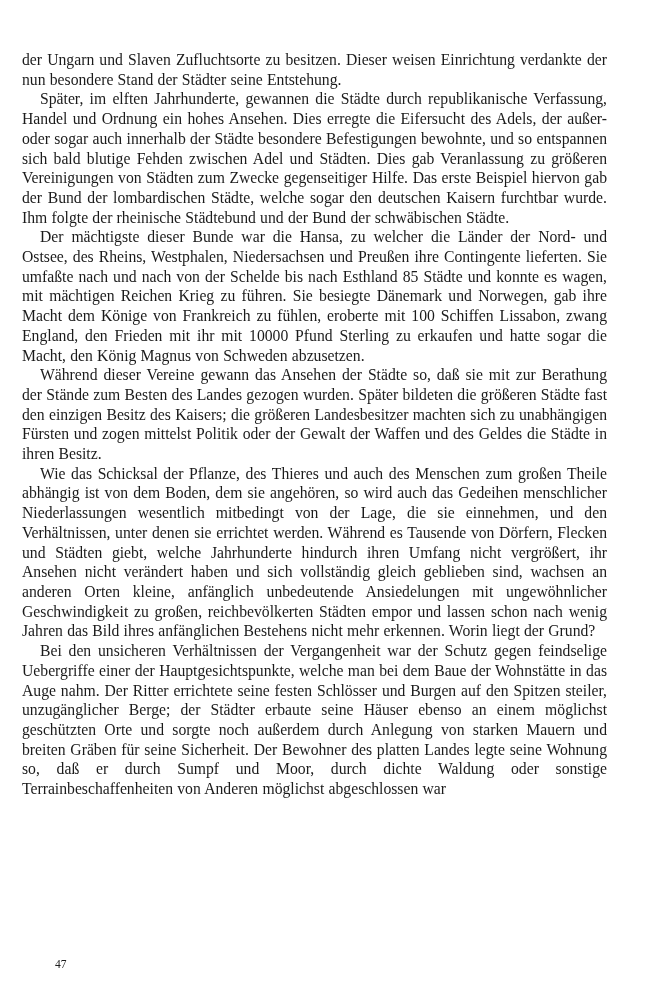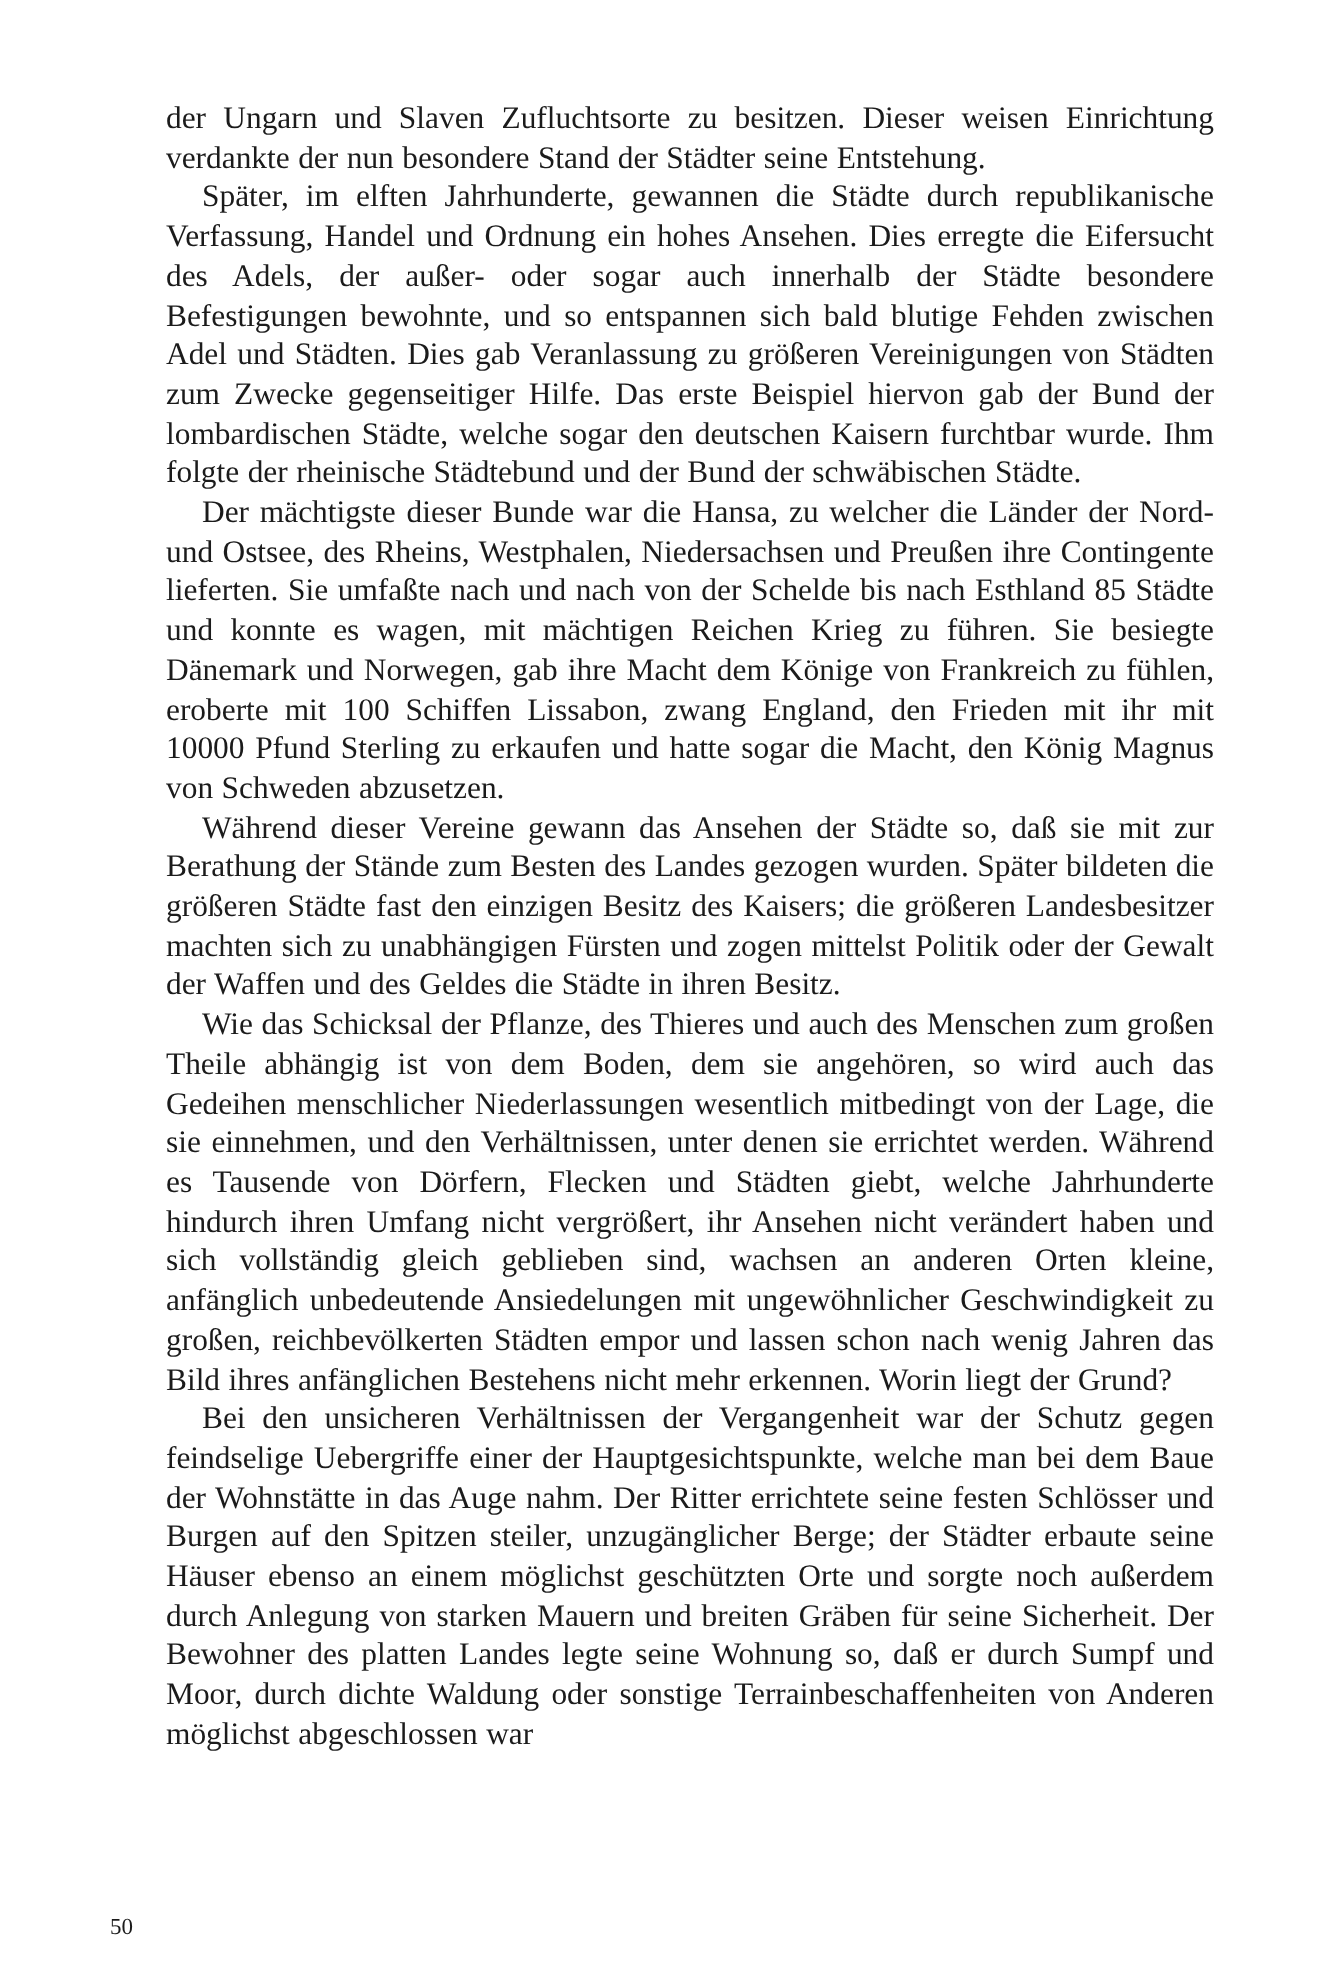--- a/index.html
+++ b/index.html
@@ -13,21 +13,21 @@
     overflow: hidden;
     font-family: "Liberation Serif", "DejaVu Serif", serif;
     color: #1b1b1b;
   }
   .page {
     position: relative;
     box-sizing: border-box;
     width: 660px;
     height: 990px;
     background: #ffffff;
-    padding: 50px 53px 0 83px;
+    padding: 50px 53px 0 22px;
   }
   .body-text p {
     margin: 0;
     font-size: 15.7px;
     line-height: 19.7px;
     text-align: justify;
     text-indent: 18px;
     word-spacing: 0.02em;
   }
   .body-text p.first {
@@ -46,14 +46,14 @@
 
 <div class="page">
   <div class="body-text">
     <p class="first">der Ungarn und Slaven Zufluchtsorte zu besitzen. Dieser weisen Einrichtung verdankte der nun besondere Stand der Städter seine Entstehung.</p>
     <p>Später, im elften Jahrhunderte, gewannen die Städte durch republikanische Verfassung, Handel und Ordnung ein hohes Ansehen. Dies erregte die Eifersucht des Adels, der außer- oder sogar auch innerhalb der Städte besondere Befestigungen bewohnte, und so entspannen sich bald blutige Fehden zwischen Adel und Städten. Dies gab Veranlassung zu größeren Vereinigungen von Städten zum Zwecke gegenseitiger Hilfe. Das erste Beispiel hiervon gab der Bund der lombardischen Städte, welche sogar den deutschen Kaisern furchtbar wurde. Ihm folgte der rheinische Städtebund und der Bund der schwäbischen Städte.</p>
     <p>Der mächtigste dieser Bunde war die Hansa, zu welcher die Länder der Nord- und Ostsee, des Rheins, Westphalen, Niedersachsen und Preußen ihre Contingente lieferten. Sie umfaßte nach und nach von der Schelde bis nach Esthland 85 Städte und konnte es wagen, mit mächtigen Reichen Krieg zu führen. Sie besiegte Dänemark und Norwegen, gab ihre Macht dem Könige von Frankreich zu fühlen, eroberte mit 100 Schiffen Lissabon, zwang England, den Frieden mit ihr mit 10000 Pfund Sterling zu erkaufen und hatte sogar die Macht, den König Magnus von Schweden abzusetzen.</p>
     <p>Während dieser Vereine gewann das Ansehen der Städte so, daß sie mit zur Berathung der Stände zum Besten des Landes gezogen wurden. Später bildeten die größeren Städte fast den einzigen Besitz des Kaisers; die größeren Landesbesitzer machten sich zu unabhängigen Fürsten und zogen mittelst Politik oder der Gewalt der Waffen und des Geldes die Städte in ihren Besitz.</p>
     <p>Wie das Schicksal der Pflanze, des Thieres und auch des Menschen zum großen Theile abhängig ist von dem Boden, dem sie angehören, so wird auch das Gedeihen menschlicher Niederlassungen wesentlich mitbedingt von der Lage, die sie einnehmen, und den Verhältnissen, unter denen sie errichtet werden. Während es Tausende von Dörfern, Flecken und Städten giebt, welche Jahrhunderte hindurch ihren Umfang nicht vergrößert, ihr Ansehen nicht verändert haben und sich vollständig gleich geblieben sind, wachsen an anderen Orten kleine, anfänglich unbedeutende Ansiedelungen mit ungewöhnlicher Geschwindigkeit zu großen, reichbevölkerten Städten empor und lassen schon nach wenig Jahren das Bild ihres anfänglichen Bestehens nicht mehr erkennen. Worin liegt der Grund?</p>
     <p>Bei den unsicheren Verhältnissen der Vergangenheit war der Schutz gegen feindselige Uebergriffe einer der Hauptgesichtspunkte, welche man bei dem Baue der Wohnstätte in das Auge nahm. Der Ritter errichtete seine festen Schlösser und Burgen auf den Spitzen steiler, unzugänglicher Berge; der Städter erbaute seine Häuser ebenso an einem möglichst geschützten Orte und sorgte noch außerdem durch Anlegung von starken Mauern und breiten Gräben für seine Sicherheit. Der Bewohner des platten Landes legte seine Wohnung so, daß er durch Sumpf und Moor, durch dichte Waldung oder sonstige Terrainbeschaffenheiten von Anderen möglichst abgeschlossen war</p>
   </div>
-  <div class="page-number">50</div>
+  <div class="page-number">47</div>
 </div>
 
 </body></html>

